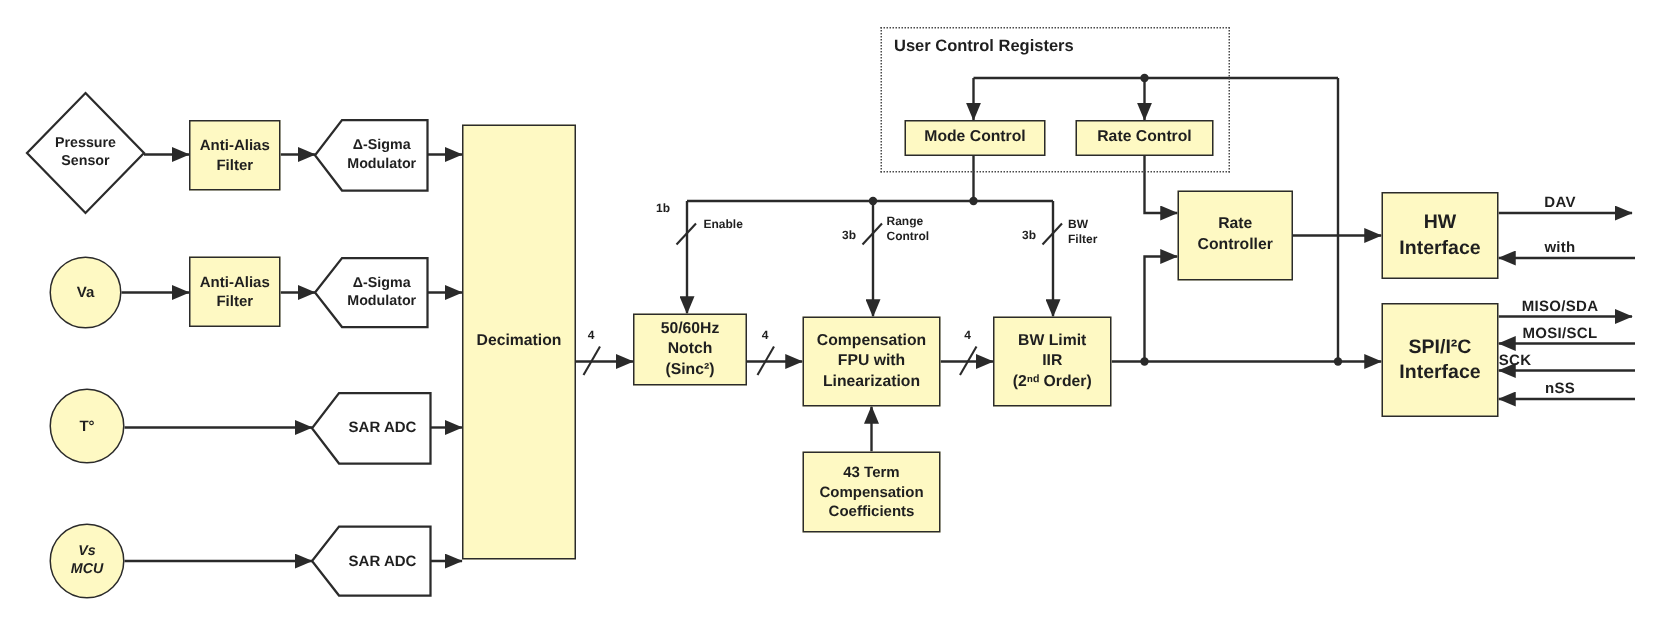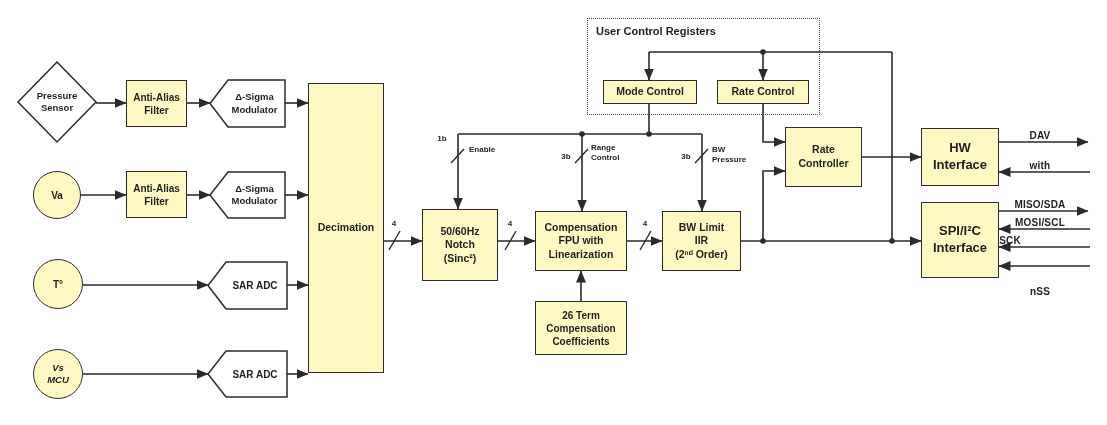--- a/index.html
+++ b/index.html
@@ -121,30 +121,30 @@
   <div class="box" style="left:126px;top:171px;width:61px;height:47px;font-size:10px;">Anti-Alias
 Filter</div>
   <div class="lbl f95" style="left:221px;top:80px;width:67px;height:47px;">Δ-Sigma
 Modulator</div>
   <div class="lbl f95" style="left:221px;top:172px;width:67px;height:46px;">Δ-Sigma
 Modulator</div>
   <div class="lbl f10" style="left:220px;top:262px;width:70px;height:47px;">SAR ADC</div>
   <div class="lbl f10" style="left:220px;top:351px;width:70px;height:46px;">SAR ADC</div>
 
   <div class="box" style="left:308px;top:83px;width:76px;height:290px;">Decimation</div>
-  <div class="box" style="left:422px;top:209px;width:76px;height:72px;">50/60Hz
+  <div class="box" style="left:422px;top:209px;width:76px;height:48px;">50/60Hz
 Notch
 (Sinc²)</div>
   <div class="box" style="left:535px;top:211px;width:92px;height:60px;">Compensation
 FPU with
 Linearization</div>
   <div class="box" style="left:662px;top:211px;width:79px;height:60px;">BW Limit
 IIR
 (2ⁿᵈ Order)</div>
-  <div class="box f10" style="left:535px;top:301px;width:92px;height:54px;">26 Term
+  <div class="box f10" style="left:535px;top:301px;width:92px;height:54px;">43 Term
 Compensation
 Coefficients</div>
 
   <div class="box dotted" style="left:587px;top:18px;width:233px;height:97px;"></div>
   <div class="lbl la title" style="left:596px;top:24px;width:160px;height:15px;text-align:right;">User Control Registers</div>
   <div class="box" style="left:603px;top:80px;width:94px;height:24px;">Mode Control</div>
   <div class="box" style="left:785px;top:127px;width:77px;height:60px;">Rate
 Controller</div>
 
   <div class="box" style="left:717px;top:80px;width:92px;height:24px;">Rate Control</div>
@@ -157,22 +157,22 @@
   <div class="lbl tiny" style="left:502px;top:218px;width:16px;height:12px;">4</div>
   <div class="lbl tiny" style="left:637px;top:218px;width:16px;height:12px;">4</div>
 
   <div class="lbl tiny" style="left:434px;top:133px;width:16px;height:12px;">1b</div>
   <div class="lbl la tiny" style="left:469px;top:144px;width:44px;height:12px;">Enable</div>
   <div class="lbl tiny" style="left:558px;top:151px;width:16px;height:12px;">3b</div>
   <div class="lbl la tiny" style="left:591px;top:141px;width:48px;height:24px;">Range
 Control</div>
   <div class="lbl tiny" style="left:678px;top:151px;width:16px;height:12px;">3b</div>
   <div class="lbl la tiny" style="left:712px;top:143px;width:48px;height:24px;">BW
-Pressure</div>
+Filter</div>
 
   <div class="lbl pin" style="left:1008px;top:129px;width:64px;height:12px;">DAV</div>
   <div class="lbl pin" style="left:1008px;top:159px;width:64px;height:12px;">with</div>
   <div class="lbl pin" style="left:1006px;top:198px;width:68px;height:12px;">MISO/SDA</div>
   <div class="lbl pin" style="left:1006px;top:216px;width:68px;height:12px;">MOSI/SCL</div>
   <div class="lbl pin" style="left:978px;top:234px;width:64px;height:12px;">SCK</div>
-  <div class="lbl pin" style="left:1008px;top:253px;width:64px;height:12px;margin-top:32px;">nSS</div>
+  <div class="lbl pin" style="left:1008px;top:253px;width:64px;height:12px;">nSS</div>
 
 </div>
 
 </body></html>

